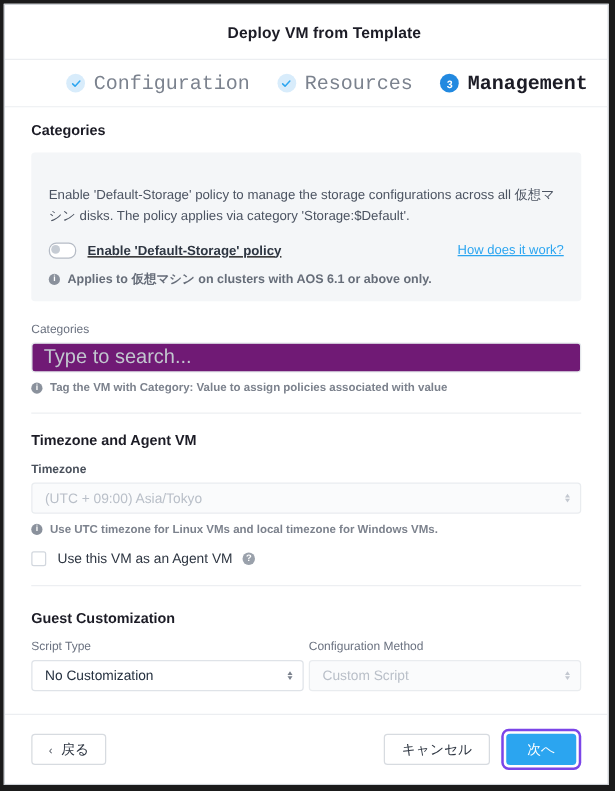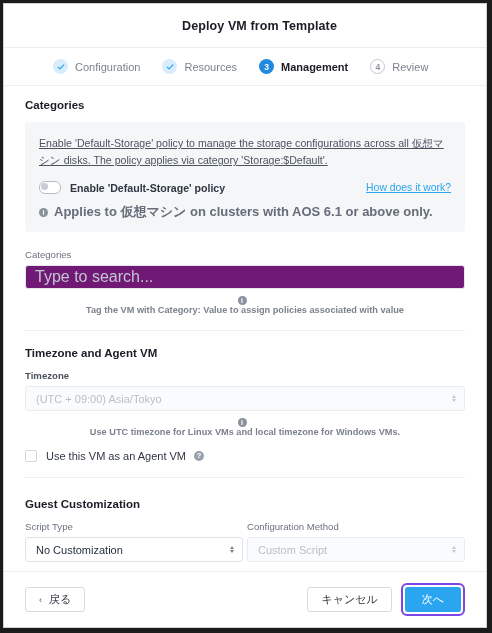--- a/index.html
+++ b/index.html
@@ -38,54 +38,54 @@
   .step{display:flex;align-items:center;margin-right:22px;}
   .step .bubble{
     width:15px;height:15px;border-radius:50%;
     display:flex;align-items:center;justify-content:center;
     font-size:8.5px;font-weight:bold;box-sizing:border-box;margin-right:7px;
   }
   .step.done .bubble{background:#d8ecfb;color:#2ba5f0;}
   .step.done .bubble svg{display:block;}
   .step.active .bubble{background:#2289e0;color:#fff;}
   .step.todo .bubble{border:1px solid #c3c8d0;color:#8b929e;background:#fff;}
-  .step .slabel{font-size:11px;color:#7b828e;}
+  .step .slabel{font-size:16px;color:#7b828e;font-family:Liberation Mono, monospace;}
   .step.active .slabel{color:#1c1c26;font-weight:bold;}
   
   .content{
     flex:1 1 auto;
     padding:13px 21px 0 21px;
     box-sizing:border-box;
     overflow:hidden;
     background:#fff;
   }
   .sect-title{font-size:11.5px;font-weight:bold;color:#1c1c26;margin:0 0 11px 0;}
   
   .policy{
     background:#f4f6f8;border-radius:3px;
     padding:13px 14px 11px 14px;box-sizing:border-box;
   }
   .policy p{
-    margin:0 0 12px 0;font-size:10.6px;line-height:17px;color:#4b5361;text-decoration:underline;
+    margin:13px 0 12px 0;font-size:10.6px;line-height:17px;color:#4b5361;
   }
   .policy-row{display:flex;align-items:center;justify-content:space-between;}
-  .tg-wrap{display:flex;align-items:center;}
+  .tg-wrap{display:flex;align-items:center;text-decoration:underline;}
   .toggle{
     width:20px;height:11px;border-radius:6px;
     border:1.2px solid #b6bcc6;background:#fff;
     position:relative;margin-right:9px;flex:0 0 auto;
   }
   .toggle .knob{
     position:absolute;left:1px;top:1px;
     width:7px;height:7px;border-radius:50%;background:#c6ccd4;
   }
   .tg-label{font-size:10.6px;font-weight:bold;color:#2e3642;}
   .link{font-size:10.4px;color:#2ba5f0;text-decoration:underline;cursor:pointer;}
   .note{display:flex;align-items:center;margin-top:9px;}
-  .note .itxt{font-size:13px;color:#666d79;font-weight:bold;}
+  .note .itxt{font-size:10px;color:#666d79;font-weight:bold;}
   .iicon{
     width:9px;height:9px;border-radius:50%;background:#8a919c;color:#fff;
     font-size:7px;font-weight:bold;display:flex;align-items:center;
     justify-content:center;margin-right:6px;flex:0 0 auto;line-height:1;
   }
   
   .flabel{font-size:9.6px;color:#6b7280;margin:17px 0 5px 0;}
   .flabel.b{font-weight:bold;color:#4a515c;}
   .input{
     height:24px;border:1px solid #e4e7eb;border-radius:3px;background:#701a75;
@@ -100,21 +100,21 @@
   .select.disabled{background:#fafbfc;border-color:#e9ecef;color:#b9bfc8;}
   .spin{display:flex;flex-direction:column;align-items:center;gap:1.5px;flex:0 0 auto;}
   .spin i{
     display:block;width:0;height:0;border-left:2.5px solid transparent;
     border-right:2.5px solid transparent;
   }
   .spin i.up{border-bottom:3px solid #7a818c;}
   .spin i.dn{border-top:3px solid #7a818c;}
   .select.disabled .spin i.up{border-bottom-color:#c3c8d0;}
   .select.disabled .spin i.dn{border-top-color:#c3c8d0;}
-  .hint{display:flex;align-items:center;margin-top:7px;flex-direction:column;}
+  .hint{display:flex;align-items:center;margin-top:7px;}
   .hint .htxt{font-size:9.2px;color:#7c828d;font-weight:bold;}
   .divider{height:1px;background:#edeff2;margin:15px 0 0 0;}
   .cbrow{display:flex;align-items:center;margin-top:13px;}
   .cbox{
     width:10px;height:10px;border:1.2px solid #d2d7de;border-radius:2px;
     background:#fff;margin-right:9px;flex:0 0 auto;
   }
   .cblabel{font-size:11px;color:#2e3642;margin-right:8px;}
   .qicon{
     width:10px;height:10px;border-radius:50%;background:#9aa1ab;color:#fff;

